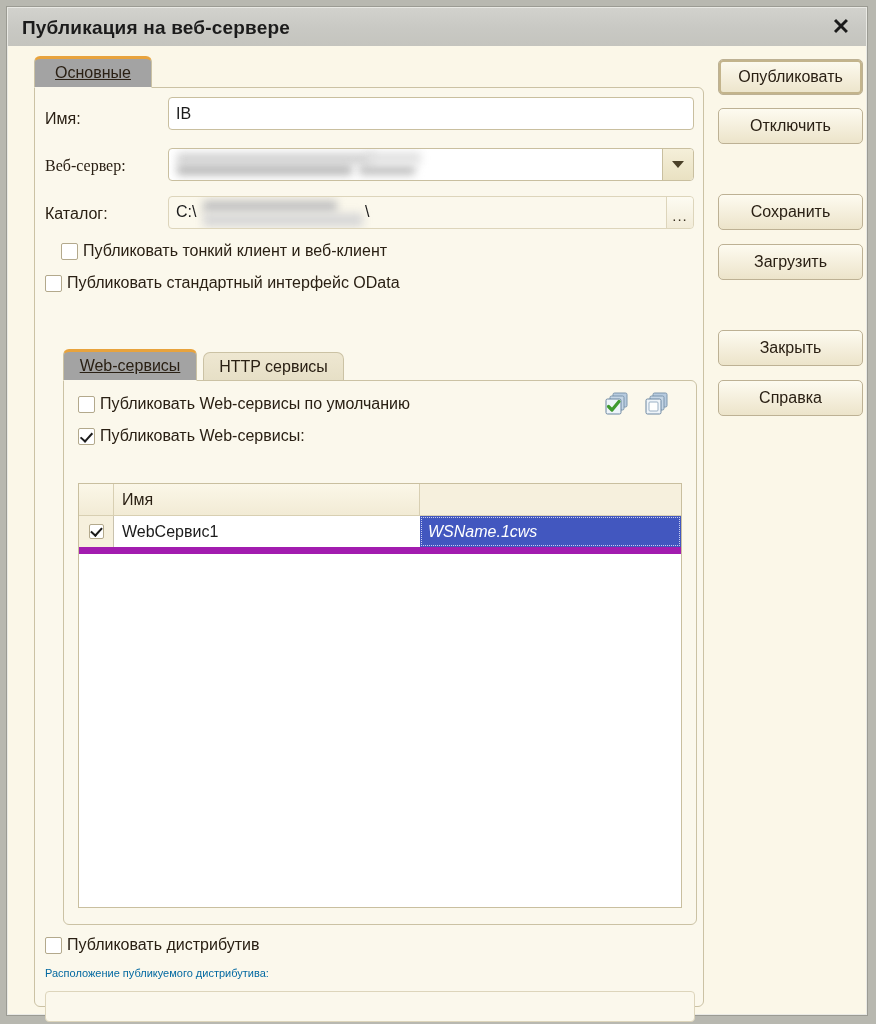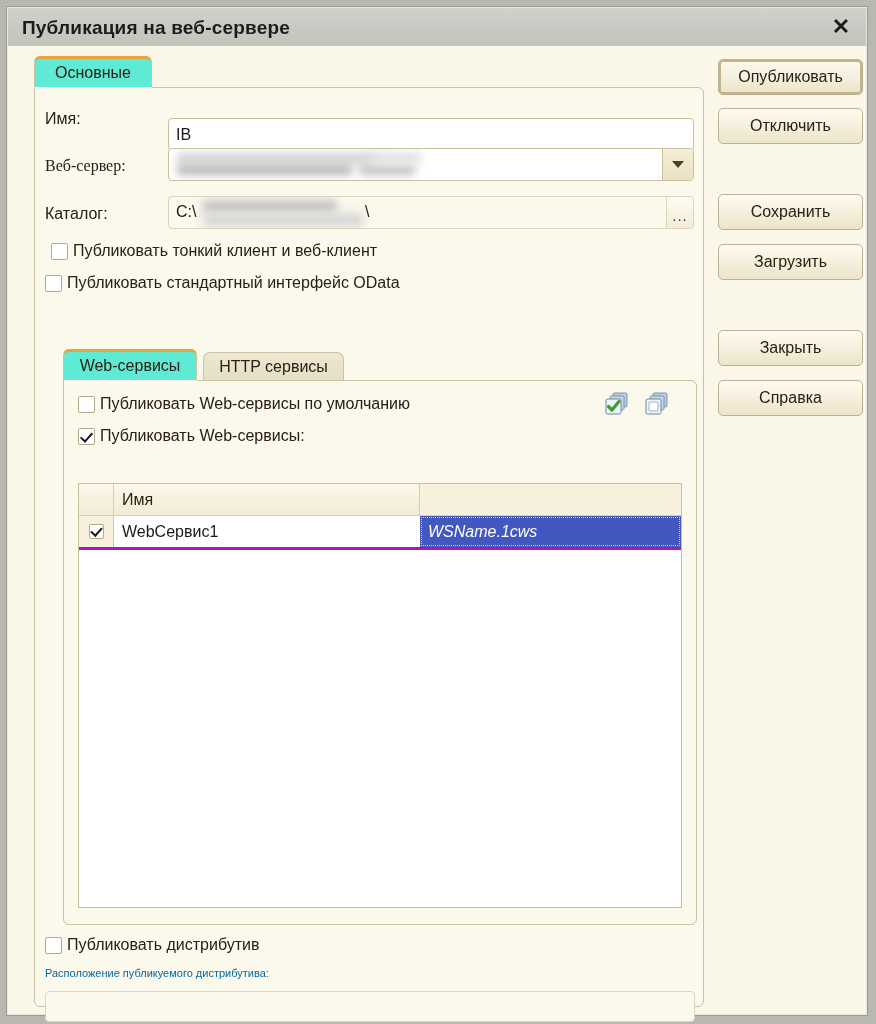--- a/index.html
+++ b/index.html
@@ -59,26 +59,27 @@
     cursor: pointer;
     white-space: nowrap;
   }
   .tab.inactive {
     background: linear-gradient(to bottom, #eee7d1 0%, #e6dfc6 100%);
     border: 1px solid #cbc2a4;
     border-bottom: none;
     border-radius: 7px 7px 0 0;
   }
   .tab.active {
-    background: #5eead4;
+    background: #a3a3a3;
     border: 1px solid #cbc2a4;
     border-top: 3px solid #e8a33d;
     border-bottom: 1px solid #fbf8ec;
     border-radius: 6px 6px 0 0;
     z-index: 5;
+    text-decoration: underline;
   }
   
   #tab-osnovnye { left: 26px; top: 10px; width: 118px; height: 32px; }
   #tab-prochie  { left: 150px; top: 13px; width: 102px; height: 29px; margin-top: 48px; }
 
   #outer-panel {
     position: absolute;
     left: 26px; top: 41px;
     width: 670px; height: 920px;
     background: #fbf8ec;
@@ -202,21 +203,21 @@
     font-size: 16px; color: #2a2014;
     padding-left: 8px;
     box-sizing: border-box;
     border-right: 1px solid #d8cfb2;
     background: linear-gradient(to bottom, #fbf7e8, #f2ebd5);
     text-align: center;
   }
   .th.c0 { width: 35px; padding-left: 0; }
   .th.c1 { width: 306px; }
   .th.c2 { flex: 1; border-right: none; }
-  .trow { display: flex; height: 31px; border-bottom: 3px solid #a21caf; }
+  .trow { display: flex; height: 31px; border-bottom: 7px solid #a21caf; }
   .td {
     display: flex; align-items: center;
     font-size: 16px; color: #1b1b1b;
     padding-left: 8px;
     box-sizing: border-box;
   }
   .td.c0 {
     width: 35px; padding-left: 0;
     justify-content: center;
     background: #f6f0dd;
@@ -256,21 +257,21 @@
         <span>Основные</span>
       </div>
       <div class="tab inactive" id="tab-prochie">
         <span>Прочие</span>
       </div>
     </div>
 
     <div id="outer-panel">
 
       <div class="flabel" style="left:10px; top:22px;">Имя:</div>
-      <div class="field" style="left:133px; top:30px; width:526px; height:33px;">
+      <div class="field" style="left:133px; top:9px; width:526px; height:33px;">
         <span>IB</span>
       </div>
 
       <div class="flabel" style="left:10px; top:69px;font-family:Liberation Serif, serif;">Веб-сервер:</div>
       <div class="field" style="left:133px; top:60px; width:526px; height:33px; padding-left:0;">
         <div style="position:absolute; left:0; top:0; right:30px; bottom:0; overflow:hidden;">
           <div class="blur" style="left:8px; top:4px; width:198px; height:11px; background:#d2d2d2;"></div>
           <div class="blur" style="left:8px; top:16px; width:175px; height:10px; background:#b6b6b6;"></div>
           <div class="blur" style="left:190px; top:16px; width:56px; height:10px; background:#c0c0c0;"></div>
           <div class="blur" style="left:198px; top:3px; width:54px; height:12px; background:#e2e2e2;"></div>
@@ -284,21 +285,21 @@
       <div class="field disabled" style="left:133px; top:108px; width:526px; height:33px; padding-left:0;">
         <div style="position:absolute; left:0; top:0; right:26px; bottom:0; overflow:hidden;">
           <span style="position:absolute; left:7px; top:6px; font-size:16px; color:#1b1b1b;">C:\</span>
           <div class="blur" style="left:34px; top:3px; width:134px; height:13px; background:#c4c4c4;"></div>
           <div class="blur" style="left:34px; top:16px; width:160px; height:14px; background:#d8d8d8;"></div>
           <span style="position:absolute; left:196px; top:6px; font-size:16px; color:#1b1b1b;">\</span>
         </div>
         <div class="ellipsisbtn">...</div>
       </div>
 
-      <div class="cbrow" style="left:16px; top:154px;">
+      <div class="cbrow" style="left:26px; top:154px;">
         <span class="cbox"></span>
         <span class="cblabel">Публиковать тонкий клиент и веб-клиент</span>
       </div>
       <div class="cbrow" style="left:10px; top:186px;">
         <span class="cbox"></span>
         <span class="cblabel">Публиковать стандартный интерфейс OData</span>
       </div>
 
       <div id="inner-tabs-wrap">
         <div class="tab active" id="tab-web">

